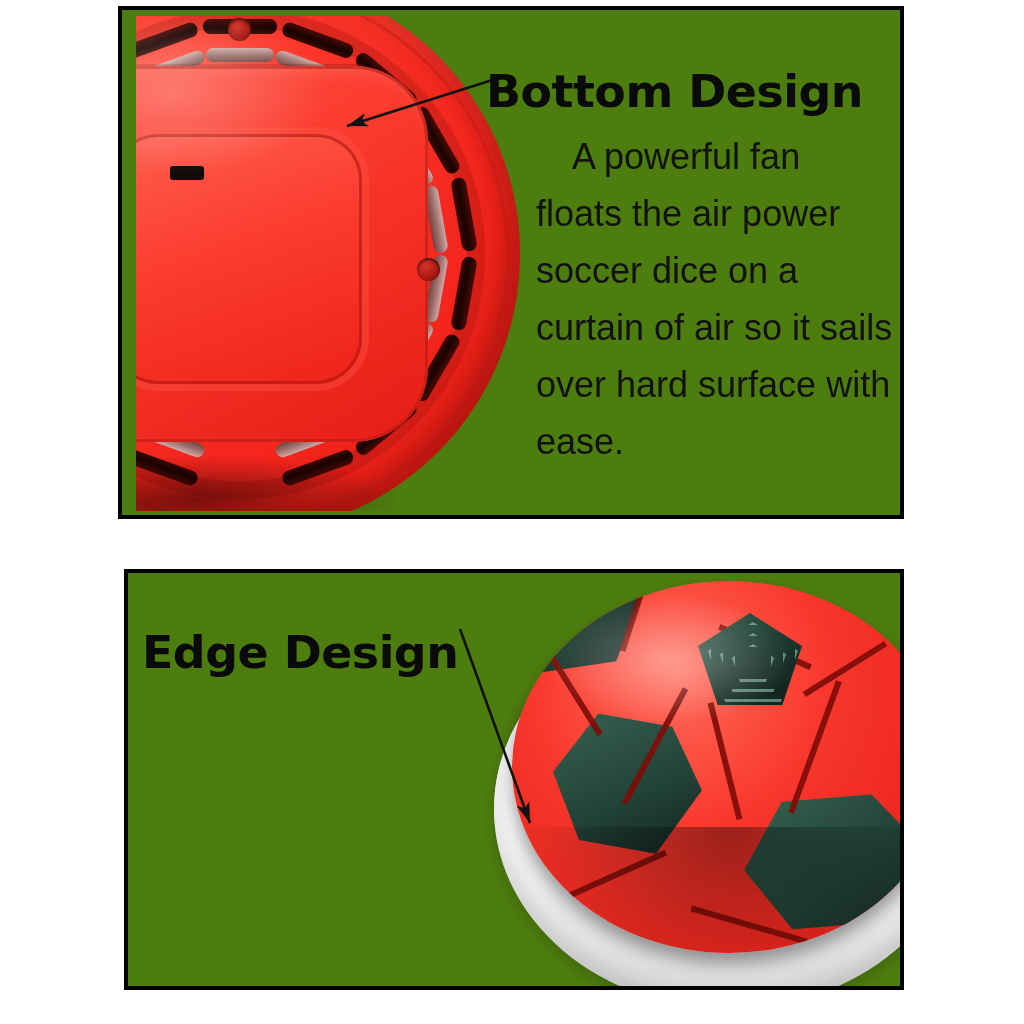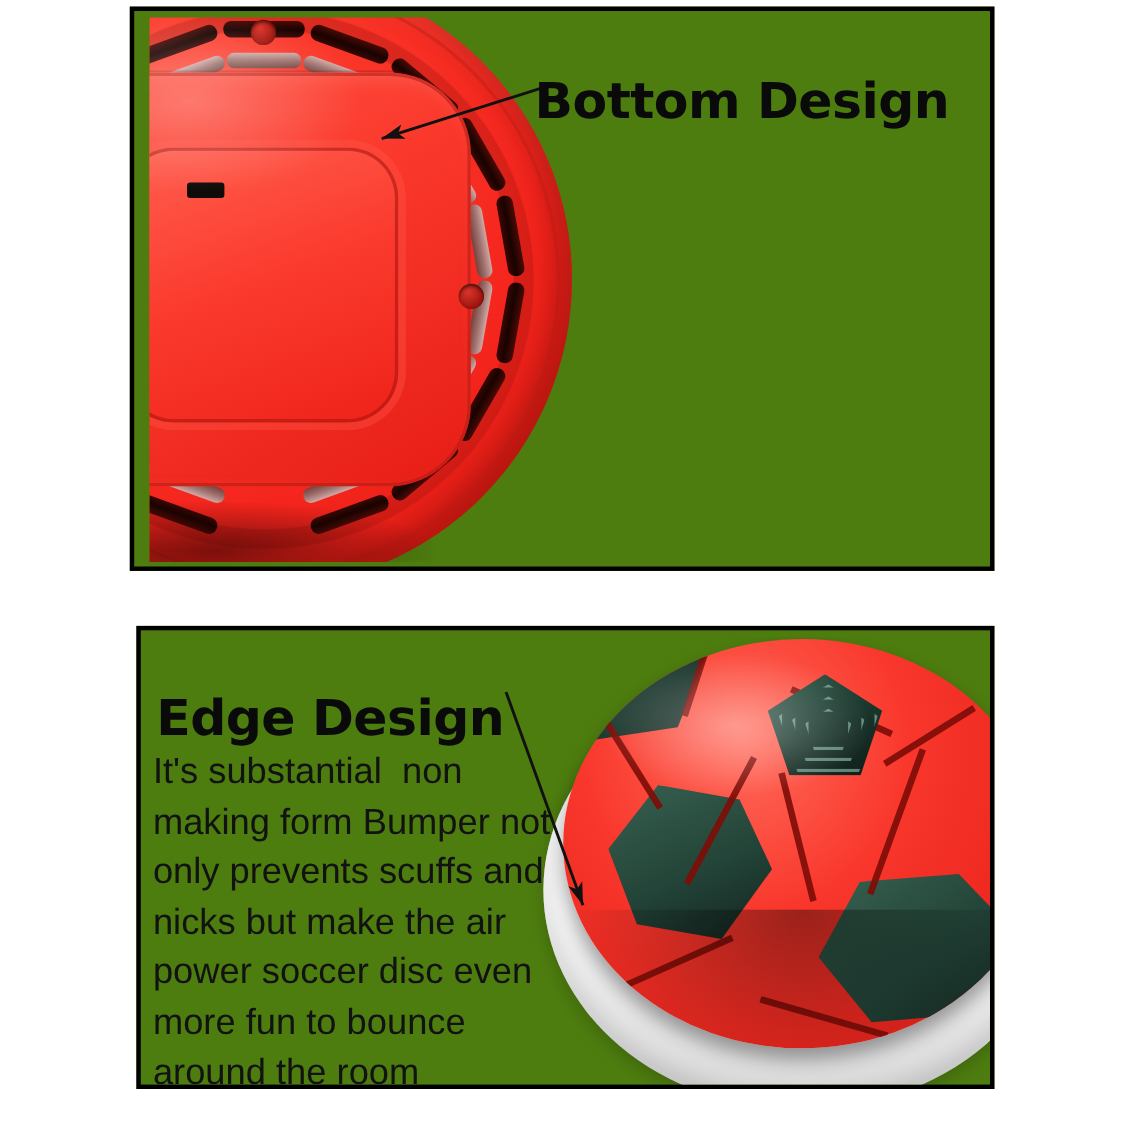--- a/index.html
+++ b/index.html
@@ -385,20 +385,21 @@
       <defs>
         <marker id="ah1" markerWidth="10" markerHeight="10" refX="8" refY="4" orient="auto" markerUnits="strokeWidth">
           <path d="M8,4 L0,1.4 L2,4 L0,6.6 Z" fill="#111111"></path>
         </marker>
       </defs>
       <line x1="380" y1="67" x2="225" y2="116" stroke="#111111" stroke-width="2.6" marker-end="url(#ah1)"></line>
     </svg>
 
     <h2 class="heading" id="heading-bottom-design">Bottom Design</h2>
 
+    <p class="body-text" id="text-bottom-design">A powerful fan floats the air power soccer dice on a curtain of air so it sails over hard surface with ease.</p>
   </section>
 
   <section class="panel" id="panel-edge-design">
 
     <div class="photo" id="photo-disc-top">
       <div class="soccer-wrap">
         <div class="bumper"></div>
         <div class="bumper-edge"></div>
 
         <div class="soccer-face">
@@ -434,16 +435,15 @@
       <defs>
         <marker id="ah2" markerWidth="10" markerHeight="10" refX="8" refY="4" orient="auto" markerUnits="strokeWidth">
           <path d="M8,4 L0,1.4 L2,4 L0,6.6 Z" fill="#111111"></path>
         </marker>
       </defs>
       <line x1="332" y1="56" x2="402" y2="250" stroke="#111111" stroke-width="2.6" marker-end="url(#ah2)"></line>
     </svg>
 
     <h2 class="heading" id="heading-edge-design">Edge Design</h2>
 
-    <p class="body-text" id="text-edge-design">It's substantial  non making form Bumper not only prevents scuffs and nicks but make the air power soccer disc even more fun to bounce around the room</p>
   </section>
 
 </div>
 
 </body></html>

